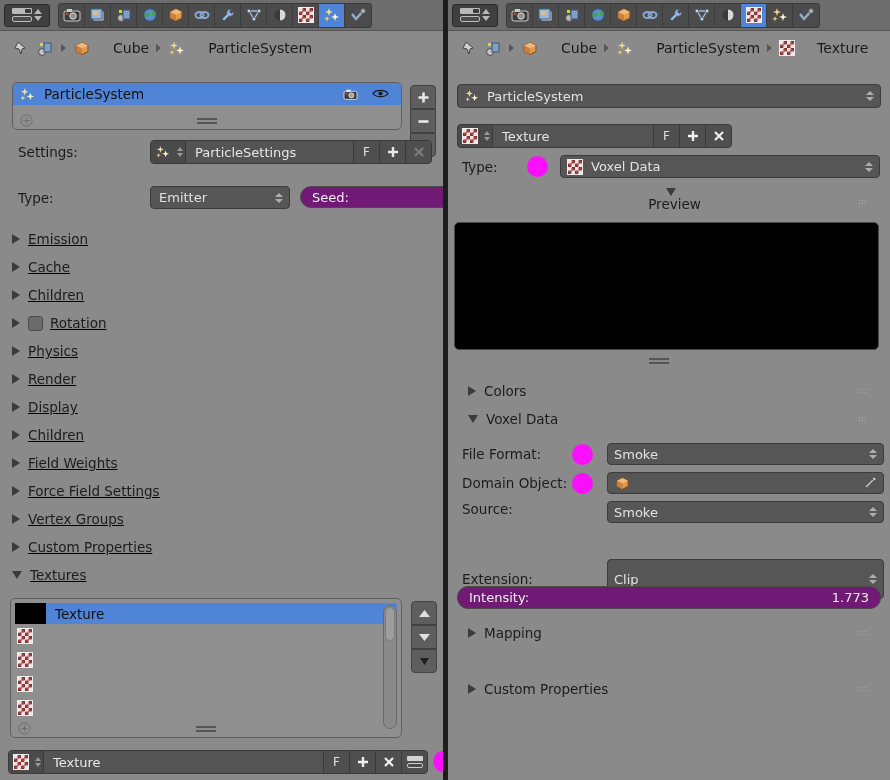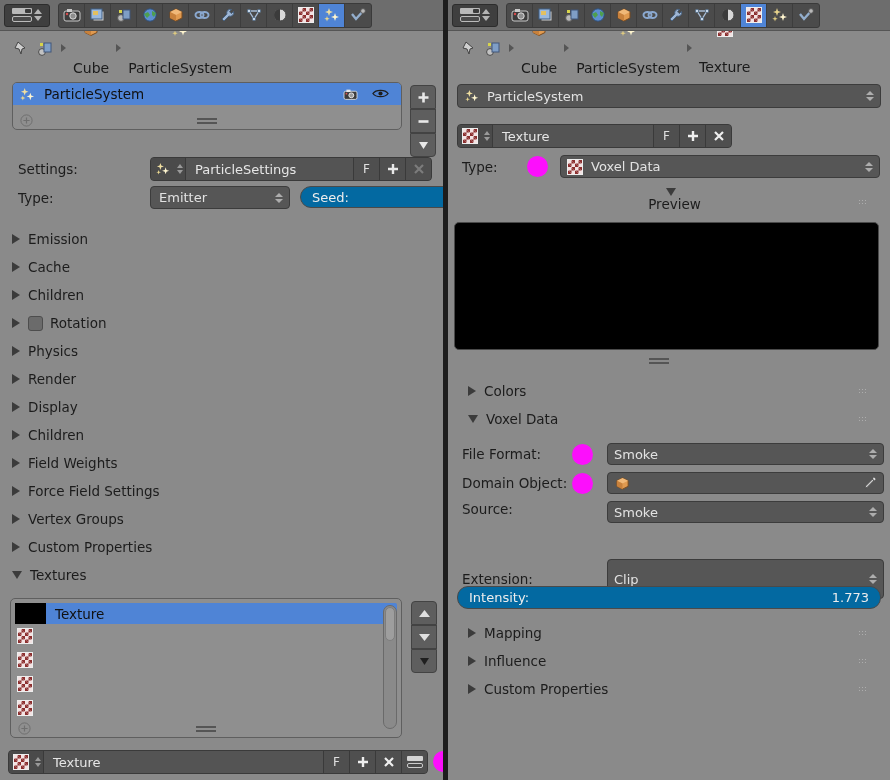--- a/index.html
+++ b/index.html
@@ -40,37 +40,37 @@
               border: 1px solid #3a3a3a; border-radius: 3px; overflow: hidden; }
   .tab { width: 26px; height: 25px; display: flex; align-items: center; justify-content: center;
          border-right: 1px solid #3d3d3d; cursor: pointer; }
   .tab:last-child { border-right: none; }
   .tab.active { background: #4f84d6; }
 
   
   .breadcrumb { display: flex; align-items: center; height: 34px; padding: 0 0 0 12px; gap: 7px; }
   .bc-text { font-size: 14px; color: #1a1a1a; }
   .bc-sep { width:0;height:0;border-left:5px solid #555;border-top:4px solid transparent;border-bottom:4px solid transparent; }
-  .bc-item { display: flex; align-items: center; gap: 22px; flex-direction: column; }
+  .bc-item { display: flex; align-items: center; gap: 22px; }
 
   
   .row { display: flex; align-items: center; }
   .label { font-size: 13.5px; color: #1c1c1c; }
   .dropdown {
     background: #565656; border: 1px solid #3c3c3c; border-radius: 4px; height: 23px;
     display: flex; align-items: center; color: #e2e2e2; font-size: 13px; padding: 0 6px;
     position: relative;
   }
   .dropdown .dd-arrows { position: absolute; right: 6px; display: flex; flex-direction: column; gap: 2px; }
   .dd-arrows i { width: 0; height: 0; border-left: 4px solid transparent; border-right: 4px solid transparent; }
   .dd-arrows i.up { border-bottom: 4px solid #adadad; }
   .dd-arrows i.dn { border-top: 4px solid #adadad; }
 
   .pill {
-    background: #0369a1; border: 1px solid #4a4a4a; border-radius: 11px; height: 22px;
+    background: #701a75; border: 1px solid #4a4a4a; border-radius: 11px; height: 22px;
     display: flex; align-items: center; justify-content: space-between; padding: 8px 11px;
     color: #ededed; font-size: 13px;
   }
 
   
   .datablock { display: flex; align-items: stretch; height: 24px;
     background: #4a4a4a; border: 1px solid #3a3a3a; border-radius: 4px; overflow: hidden; }
   .db-icon { width: 24px; display: flex; align-items: center; justify-content: center; background: #4a4a4a; }
   .db-spin { width: 10px; display: flex; flex-direction: column; align-items: center; justify-content: center; gap: 2px; background: #4a4a4a; }
   .db-spin i { width: 0; height: 0; border-left: 3px solid transparent; border-right: 3px solid transparent; }
@@ -306,21 +306,21 @@
             <path d="M1.5 6.5h10" stroke="#e8e8e8" stroke-width="2.6"></path>
           </svg>
       </div>
       <div class="sidebtn">
         <svg width="13" height="11" viewBox="0 0 13 11">
             <path d="M2 2 L11 2 L6.5 9 Z" fill="#e8e8e8"></path>
           </svg>
       </div>
     </div>
 
-    <div class="row" style="position:absolute;left:18px;top:161px;width:410px;text-align:right;">
+    <div class="row" style="position:absolute;left:18px;top:144px;width:410px;text-align:right;">
       <span class="label">Settings:</span>
       <div class="datablock" style="position:absolute;left:132px;width:282px;">
         <div class="db-icon">
           <svg width="16" height="14" viewBox="0 0 18 16">
               <path d="M6 1 L7 4 L10 5 L7 6 L6 9 L5 6 L2 5 L5 4 Z" fill="#f0dfa0"></path>
               <path d="M12 6 L13 9 L16 10 L13 11 L12 14 L11 11 L8 10 L11 9 Z" fill="#fff6d0"></path>
               <path d="M4 9 L4.7 11 L6.7 11.7 L4.7 12.4 L4 14.4 L3.3 12.4 L1.3 11.7 L3.3 11 Z" fill="#ead890"></path>
             </svg>
         </div>
         <div class="db-spin">
@@ -350,21 +350,21 @@
             <i class="up"></i>
             <i class="dn"></i>
           </span>
       </div>
       <div class="pill" style="position:absolute;left:282px;top:-2px;width:165px;">
         <span>Seed:</span>
 
       </div>
     </div>
 
-    <div style="position:absolute;left:0;top:225px;width:465px;">
+    <div style="position:absolute;left:0;top:225px;width:465px;text-decoration:underline;">
       <div class="panel-head">
           <span class="tri tri-right"></span>
           <span class="panel-title">Emission</span>
           <span class="grip"></span>
         </div>
       <div class="panel-head">
           <span class="tri tri-right"></span>
           <span class="panel-title">Cache</span>
           <span class="grip"></span>
         </div>
@@ -776,25 +776,20 @@
     <div class="pill" style="position:absolute;left:9px;top:586px;width:424px;height:23px;">
       <span>Intensity:</span>
       <span>1.773</span>
     </div>
 
     <div class="panel-head" style="position:absolute;left:8px;top:619px;width:425px;">
       <span class="tri tri-right"></span>
       <span class="panel-title">Mapping</span>
       <span class="grip"></span>
     </div>
-    <div class="panel-head" style="position:absolute;left:8px;top:647px;width:425px;">
-      <span class="tri tri-right"></span>
-      <span class="panel-title">Influence</span>
-      <span class="grip"></span>
-    </div>
     <div class="panel-head" style="position:absolute;left:8px;top:675px;width:425px;">
       <span class="tri tri-right"></span>
       <span class="panel-title">Custom Properties</span>
       <span class="grip"></span>
     </div>
   </div>
 
 </div>
 
 </body></html>

